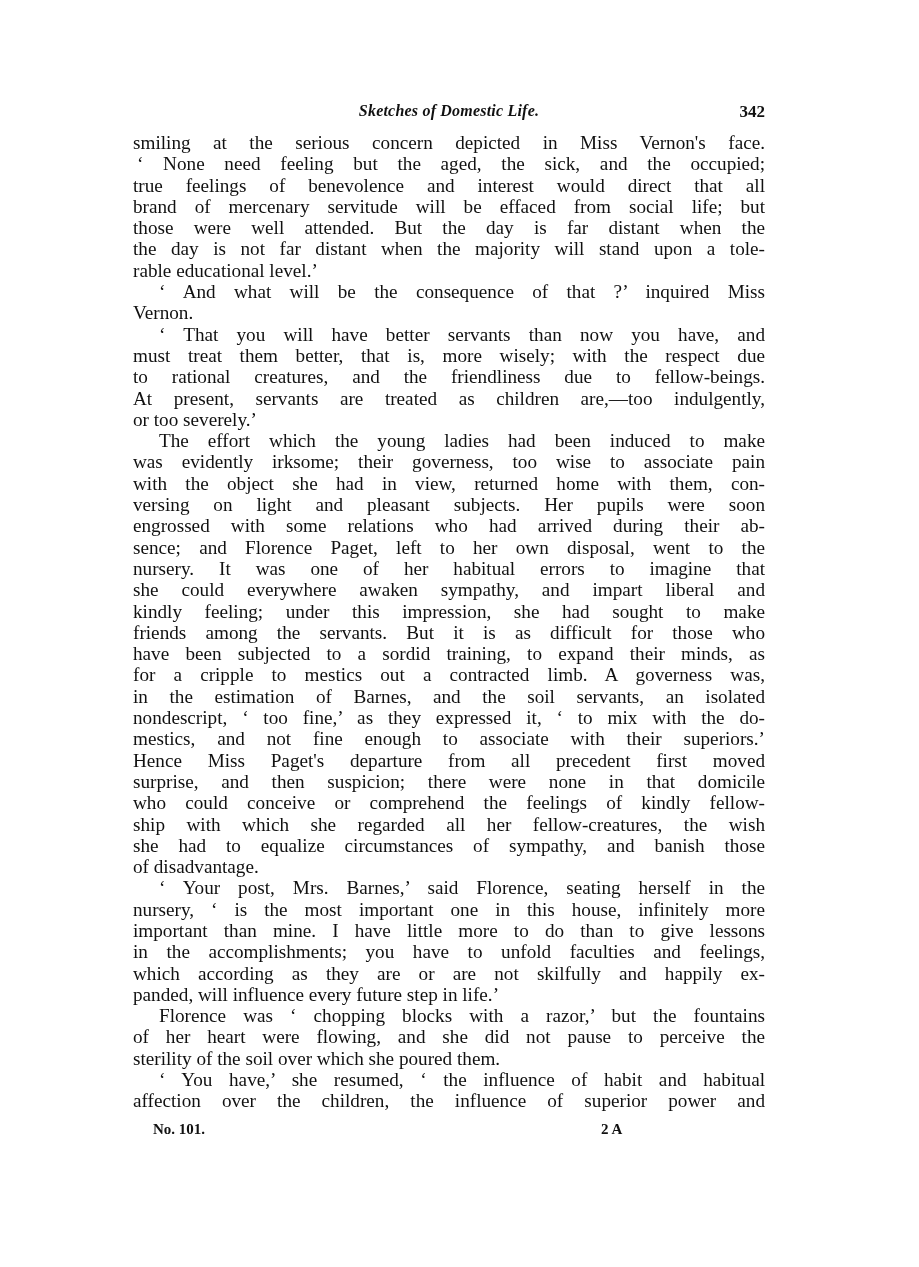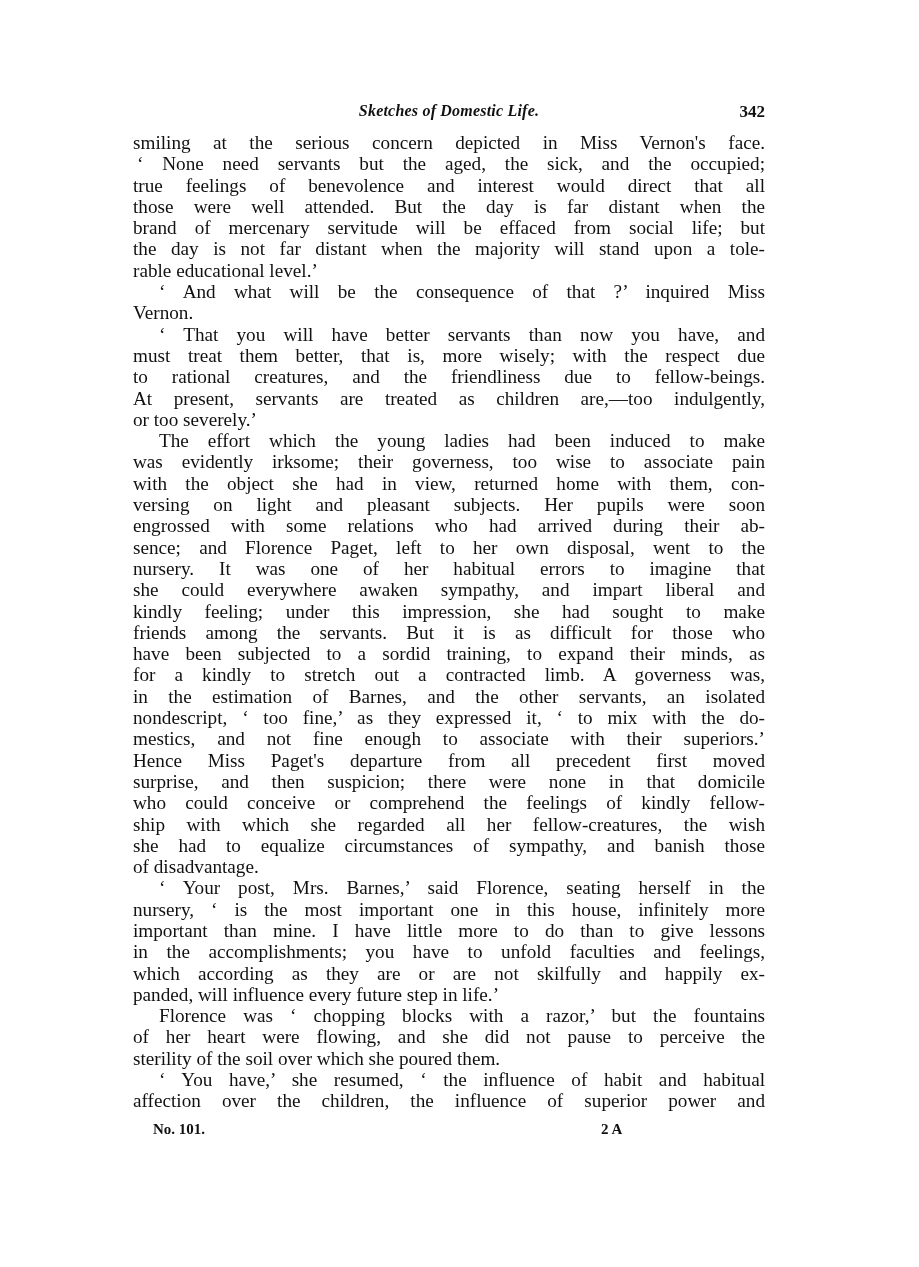--- a/index.html
+++ b/index.html
@@ -89,46 +89,46 @@
 
 <div class="page">
   <div class="running-head">
     <div class="running-title">Sketches of Domestic Life.</div>
     <div class="page-number">342</div>
   </div>
 
   <div class="body-text" id="body-text">
 
   <span class="line">smiling at the serious concern depicted in Miss Vernon's face.</span>
-      <span class="line indent-small">‘ None need servants but the aged, the sick, and the occupied;</span>
+      <span class="line indent-small">‘ None need feeling but the aged, the sick, and the occupied;</span>
       <span class="line">true feelings of benevolence and interest would direct that all</span>
+      <span class="line">brand of mercenary servitude will be effaced from social life; but</span>
       <span class="line">those were well attended. But the day is far distant when the</span>
-      <span class="line">brand of mercenary servitude will be effaced from social life; but</span>
       <span class="line">the day is not far distant when the majority will stand upon a tole-</span>
       <span class="line last">rable educational level.’</span>
       <span class="line indent">‘ And what will be the consequence of that ?’ inquired Miss</span>
       <span class="line last">Vernon.</span>
       <span class="line indent">‘ That you will have better servants than now you have, and</span>
       <span class="line">must treat them better, that is, more wisely; with the respect due</span>
       <span class="line">to rational creatures, and the friendliness due to fellow-beings.</span>
       <span class="line">At present, servants are treated as children are,—too indulgently,</span>
       <span class="line last">or too severely.’</span>
       <span class="line indent">The effort which the young ladies had been induced to make</span>
       <span class="line">was evidently irksome; their governess, too wise to associate pain</span>
       <span class="line">with the object she had in view, returned home with them, con-</span>
       <span class="line">versing on light and pleasant subjects. Her pupils were soon</span>
       <span class="line">engrossed with some relations who had arrived during their ab-</span>
       <span class="line">sence; and Florence Paget, left to her own disposal, went to the</span>
       <span class="line">nursery. It was one of her habitual errors to imagine that</span>
       <span class="line">she could everywhere awaken sympathy, and impart liberal and</span>
       <span class="line">kindly feeling; under this impression, she had sought to make</span>
       <span class="line">friends among the servants. But it is as difficult for those who</span>
       <span class="line">have been subjected to a sordid training, to expand their minds, as</span>
-      <span class="line">for a kindly to stretch out a contracted limb. A governess was,</span>
-      <span class="line">in the estimation of Barnes, and the other servants, an isolated</span>
+      <span class="line">for a cripple to mestics out a contracted limb. A governess was,</span>
+      <span class="line">in the estimation of Barnes, and the soil servants, an isolated</span>
       <span class="line">nondescript, ‘ too fine,’ as they expressed it, ‘ to mix with the do-</span>
       <span class="line">mestics, and not fine enough to associate with their superiors.’</span>
       <span class="line">Hence Miss Paget's departure from all precedent first moved</span>
       <span class="line">surprise, and then suspicion; there were none in that domicile</span>
       <span class="line">who could conceive or comprehend the feelings of kindly fellow-</span>
       <span class="line">ship with which she regarded all her fellow-creatures, the wish</span>
       <span class="line">she had to equalize circumstances of sympathy, and banish those</span>
       <span class="line last">of disadvantage.</span>
       <span class="line indent">‘ Your post, Mrs. Barnes,’ said Florence, seating herself in the</span>
       <span class="line">nursery, ‘ is the most important one in this house, infinitely more</span>

